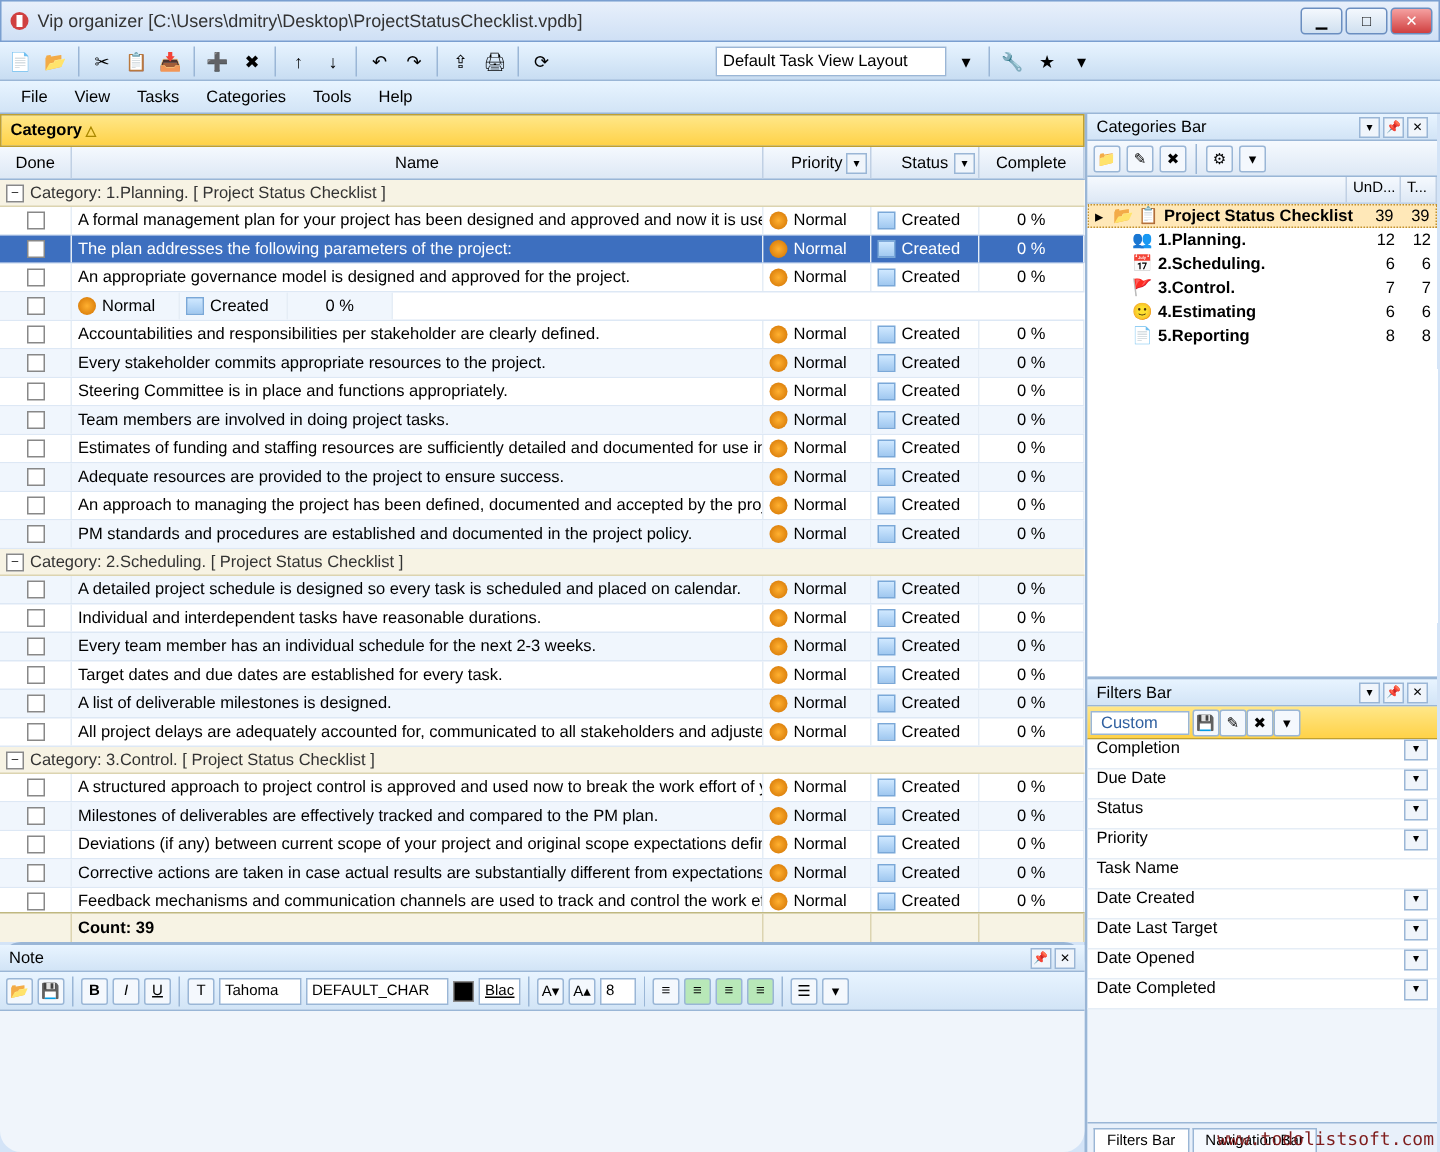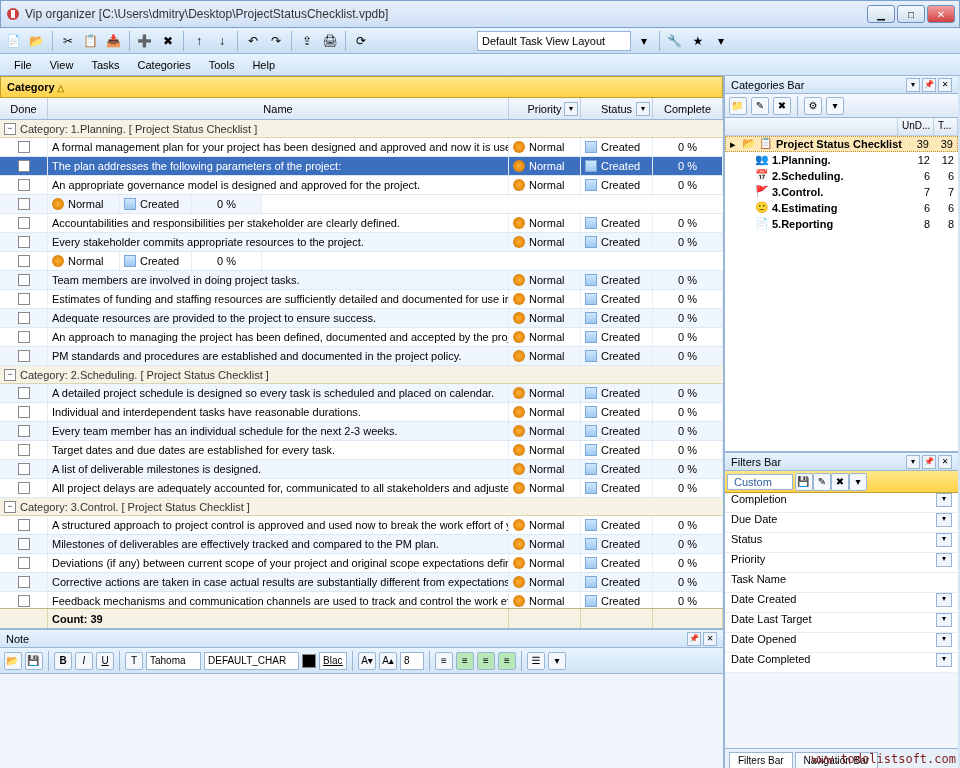--- a/index.html
+++ b/index.html
@@ -43,21 +43,21 @@
 .row .cell { border-right: 1px solid #e5edf6; display: flex; align-items: center; padding: 0 4px; overflow: hidden; white-space: nowrap; }
 .row.sel .cell { background: #3d6fbf !important; color: #fff; }
 .cell.c-done { justify-content: center; }
 .chk { width: 12px; height: 12px; border: 1px solid #888; background: #fff; }
 .pri-ico { width: 12px; height: 12px; border-radius: 50%; background: radial-gradient(#ffb030,#d07000); margin-right: 4px; }
 .stat-ico { width: 12px; height: 12px; background: linear-gradient(#cfe8ff,#a0c8f0); border: 1px solid #7aa8d8; margin-right: 4px; }
 
 .footer-row { height: 20px; background: #f7f3e4; border-top: 1px solid #c0b880; display: flex; }
 .footer-row .cell { border-right: 1px solid #dcd4b0; display:flex; align-items:center; padding:0 4px; font-weight: bold; }
 
-.notepane { border-top: 2px solid #9ab6d6; background: #f0f5fb; display: flex; flex-direction: column; }
+.notepane { border-top: 2px solid #9ab6d6; background: #f0f5fb; display: flex; flex-direction: column; border-radius: 14px; }
 .notehead { height: 18px; background: linear-gradient(#e8f4ff,#d2e4f6); border-bottom: 1px solid #9ab6d6; padding: 0 6px; display:flex; align-items:center; }
 .notehead .pin { margin-left: auto; display: flex; gap: 2px; }
 .smbtn { width: 14px; height: 14px; border: 1px solid #9ab6d6; background: #f0f5fb; font-size: 8px; text-align:center; line-height:12px; }
 .notetb { height: 26px; background: linear-gradient(#e8f4ff,#d2e4f6); border-bottom: 1px solid #9ab6d6; display: flex; align-items:center; gap:3px; padding: 0 4px; }
 .ntbtn { width: 18px; height: 18px; border: 1px solid #9ab6d6; background: #f4f8fd; border-radius: 2px; font-size: 10px; display:flex; align-items:center; justify-content:center; }
 .ntbtn.bold { font-weight: bold; }
 .ntbtn.ital { font-style: italic; }
 .ntbtn.und { text-decoration: underline; }
 .ntsel { height: 18px; border: 1px solid #9ab6d6; background: #fff; font-size: 10px; padding: 0 3px; }
 .notebody { flex:1; background: #fff; padding: 4px 20px; overflow: auto; font-family: Tahoma; font-size: 12px; }
@@ -218,20 +218,21 @@
           </div>
           <div class="cell c-name">Every stakeholder commits appropriate resources to the project.</div>
           <div class="cell c-pri"><span class="pri-ico"></span>Normal</div>
           <div class="cell c-stat"><span class="stat-ico"></span>Created</div>
           <div class="cell c-comp" style="justify-content:center">0 %</div>
         </div>
         <div class="row">
           <div class="cell c-done">
             <span class="chk"></span>
           </div>
+          <div class="cell c-name">Steering Committee is in place and functions appropriately.</div>
           <div class="cell c-pri"><span class="pri-ico"></span>Normal</div>
           <div class="cell c-stat"><span class="stat-ico"></span>Created</div>
           <div class="cell c-comp" style="justify-content:center">0 %</div>
         </div>
         <div class="row">
           <div class="cell c-done">
             <span class="chk"></span>
           </div>
           <div class="cell c-name">Team members are involved in doing project tasks.</div>
           <div class="cell c-pri"><span class="pri-ico"></span>Normal</div>

